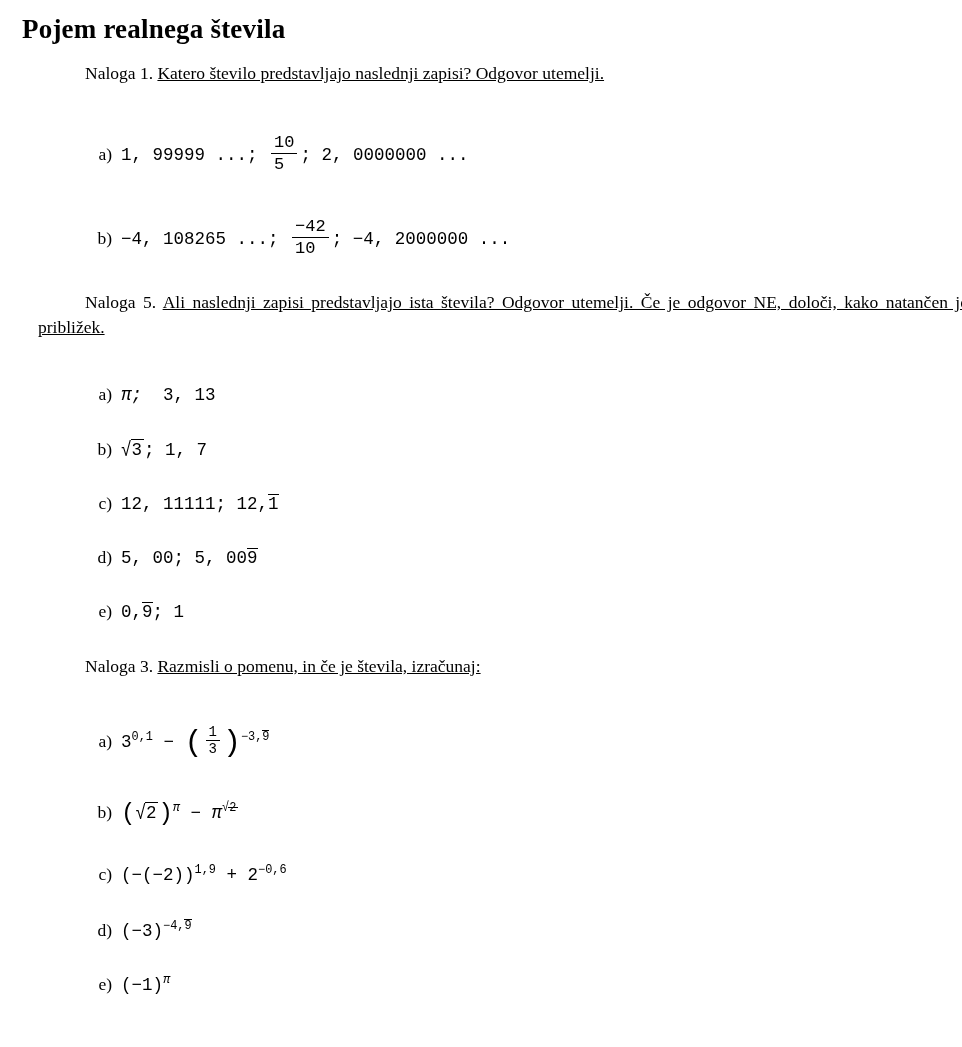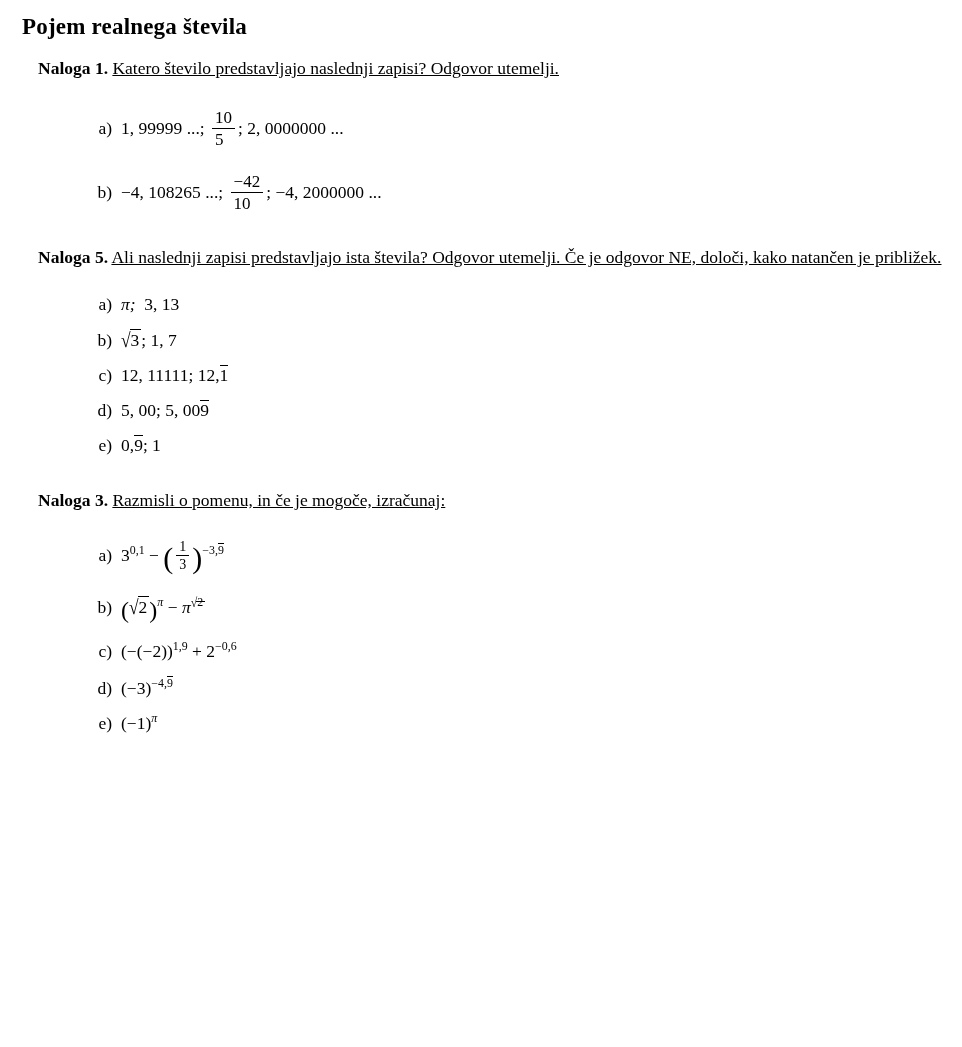--- a/index.html
+++ b/index.html
@@ -15,36 +15,37 @@
     overflow: hidden;
   }
   .page {
     position: relative;
     width: 962px;
     height: 1047px;
     padding: 0;
     box-sizing: border-box;
   }
   .title {
-    font-size: 23px;
+    font-size: 27px;
     font-weight: bold;
     margin: 14px 0 0 22px;
     letter-spacing: 0.2px;
   }
   .body-block {
     margin: 16px 0 0 38px;
     width: 940px;
   }
   .task {
     font-size: 17.5px;
     line-height: 1.45;
     margin: 0;
   }
   .task-label {
-    font-weight: bold;
+    font-weight: normal;
+    margin-left: 47px;
   }
   .task-text {
     font-weight: normal;
     text-decoration: underline;
   }
   .task-2 {
     margin-top: 30px;
     width: 930px;
     text-align: justify;
     text-justify: inter-word;
@@ -68,22 +69,23 @@
     text-align: right;
     padding-right: 9px;
     flex: none;
     font-size: 17.5px;
   }
   .item-body {
     white-space: nowrap;
   }
   
   .math {
-    font-family: Liberation Serif, serif;
+    font-family: Liberation Mono, monospace;
     font-style: normal;
+    margin-top: 20px;
   }
   .mi {
     font-style: italic;
   }
   .frac {
     display: inline-block;
     vertical-align: middle;
     margin: 0 3px;
     position: relative;
     top: -1px;
@@ -228,21 +230,21 @@
       <li class="item row-gap-md">
         <span class="item-marker">e)</span>
         <span class="item-body math">
           <span>0,</span><span class="over">9</span><span>; 1</span>
         </span>
       </li>
     </ul>
 
     <p class="task task-3">
       <span class="task-label">Naloga 3.</span>
-      <span class="task-text">Razmisli o pomenu, in če je mogoče, izračunaj:</span>
+      <span class="task-text">Razmisli o pomenu, in če je števila, izračunaj:</span>
     </p>
 
     <ul class="items third-list">
       <li class="item row-a3">
         <span class="item-marker">a)</span>
         <span class="item-body math">
           <span>3</span><sup class="exp">0,1</sup>
           <span>−</span>
           <span class="paren-big">(</span><span class="frac small"><span class="num">1</span><span class="den">3</span></span><span class="paren-big">)</span><sup class="exp"><span>−3,</span><span class="over">9</span></sup>
         </span>

